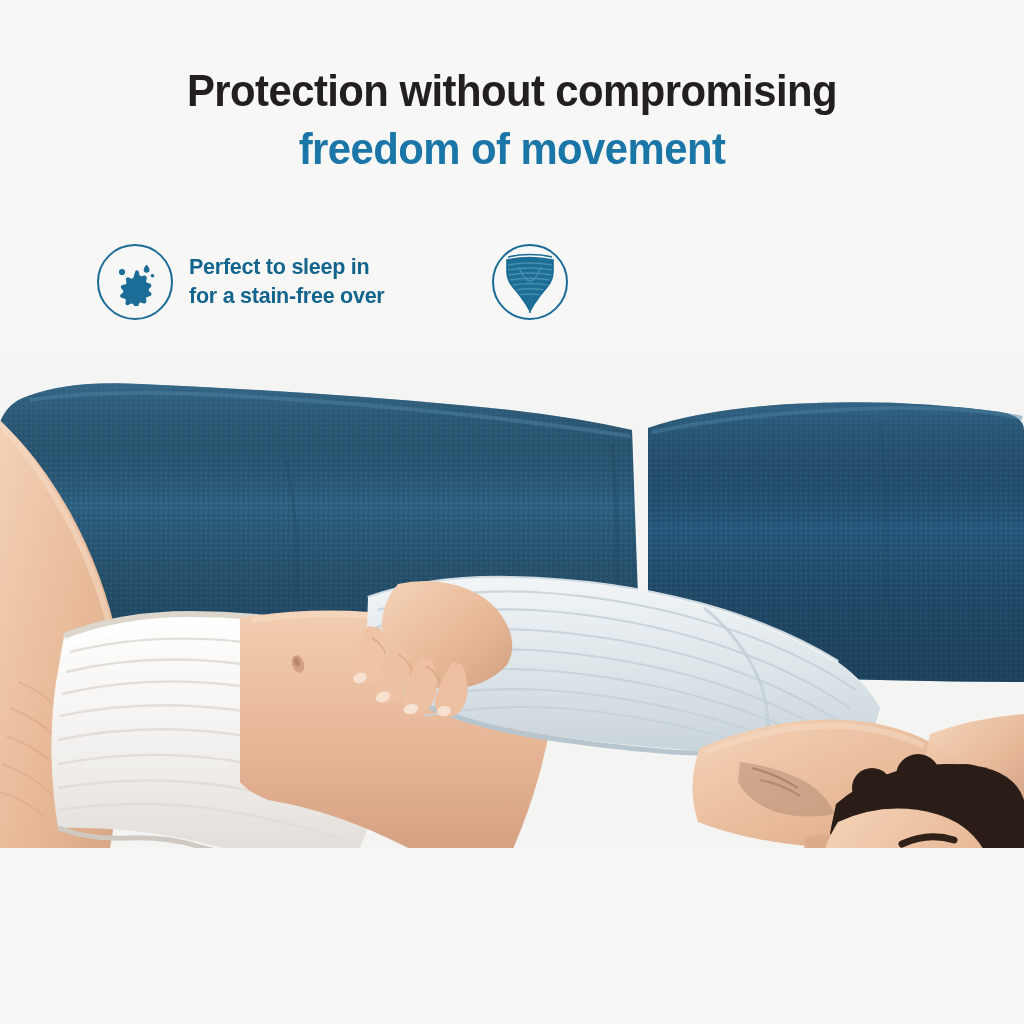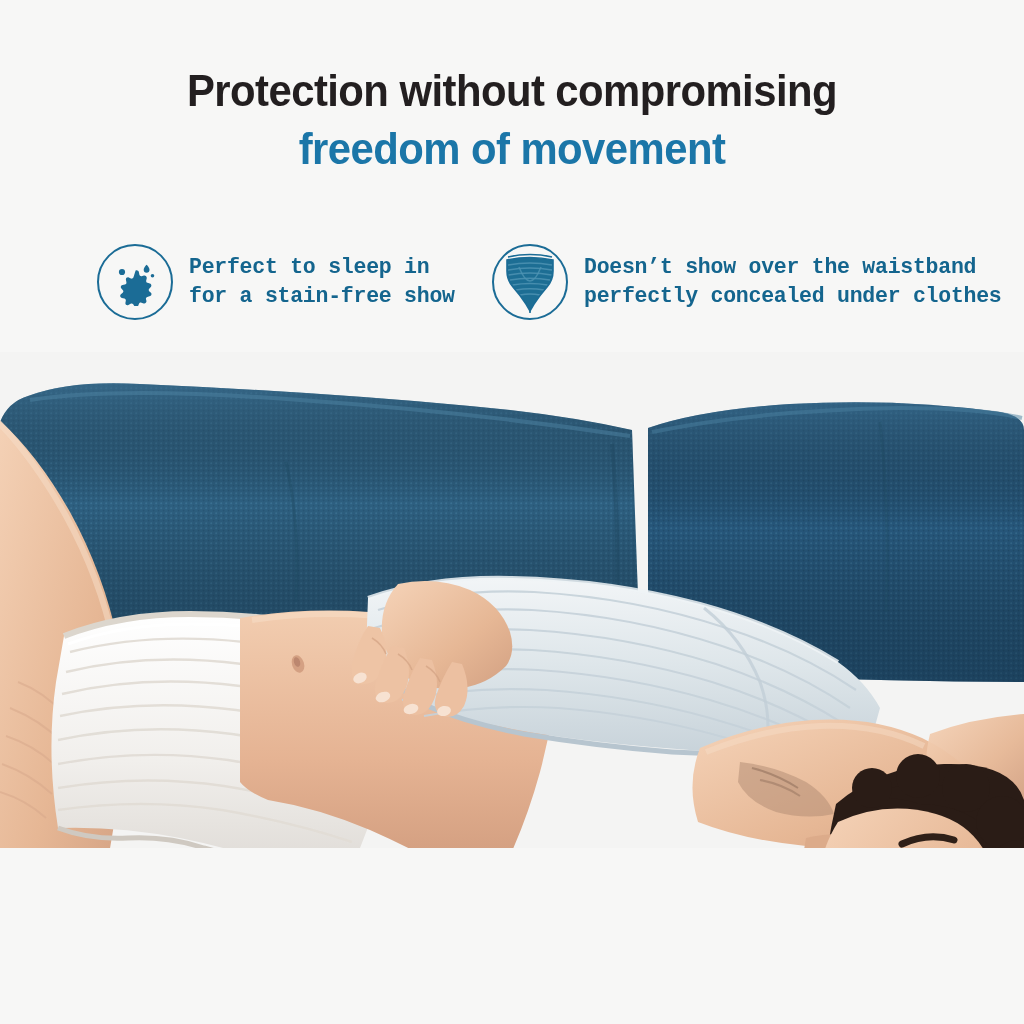--- a/index.html
+++ b/index.html
@@ -58,21 +58,21 @@
 
   .feature-text{
     margin-left:16px;
     color:#14658e;
     font-size:21.5px;
     font-weight:700;
     line-height:1.33;
     letter-spacing:-0.25px;
     white-space:nowrap;
   }
-  .feature-text span{display:block;font-family:Liberation Mono, monospace;}
+  .feature-text span{display:block;}
 
   
   .photo{
     position:absolute;left:0;top:352px;width:1024px;height:672px;
     overflow:hidden;background:#f4f4f3;
   }
   .photo svg{display:block;width:1024px;height:672px;}
 </style>
 </head>
 <body>
@@ -92,21 +92,21 @@
           <g fill="#1b6c96">
             <path d="M24.6 12.5c1.4-.6 3 .2 3.3 1.7l.5 2.6c.2 1 1.2 1.6 2.2 1.4l2.3-.6c1.7-.4 3.2 1.1 2.8 2.8l-.5 2.1c-.2 1 .4 2 1.4 2.3l2.2.6c1.6.5 2.1 2.5 1 3.7l-1.6 1.7c-.7.8-.6 2 .2 2.6l1.3 1c1.3 1 1 3.1-.6 3.6l-2.8.9c-1 .3-1.6 1.4-1.3 2.4l.4 1.5c.4 1.6-1.1 3.1-2.7 2.6l-2.3-.7c-1-.3-2 .2-2.4 1.1l-.9 2.2c-.6 1.5-2.7 1.7-3.6.3l-1.3-2c-.6-.9-1.7-1.1-2.6-.6l-2.2 1.3c-1.5.9-3.3-.4-3-2.1l.4-2.2c.2-1-.4-2-1.4-2.2l-2.6-.6c-1.7-.4-2.2-2.5-.9-3.6l1.8-1.5c.8-.7.9-1.9.2-2.6l-1.5-1.6c-1.2-1.2-.6-3.3 1.1-3.6l2.4-.5c1-.2 1.7-1.2 1.5-2.2l-.5-2.5c-.3-1.7 1.4-3 2.9-2.3l2.1 1c.9.4 2 0 2.5-.9z"></path>
             <circle cx="11" cy="14" r="3.1"></circle>
             <path d="M36.2 7.2c1.5 1.9 2.3 3.3 2.3 4.6a2.9 2.9 0 1 1-5.8 0c0-1.3.8-2.7 2.3-4.6a.8.8 0 0 1 1.2 0z"></path>
             <circle cx="41.5" cy="17.8" r="1.8"></circle>
           </g>
         </svg>
       </div>
       <div class="feature-text">
         <span>Perfect to sleep in</span>
-        <span>for a stain-free show</span>
+        <span>for a stain-free over</span>
       </div>
     </div>
 
     <div class="feature feature-2">
       <div class="icon-circle">
         <svg width="60" height="62" viewBox="0 0 60 62" aria-hidden="true">
           <g>
 
             <path d="M8 6 Q30 1 52 6" fill="none" stroke="#1b6c96" stroke-width="1.6"></path>
 
@@ -122,24 +122,20 @@
               <path d="M20 44 Q30 42 40 44"></path>
             </g>
 
             <path d="M19 16 Q30 44 41 16" fill="none" stroke="#4e93b3" stroke-width="1.5" opacity="0.8"></path>
 
             <path d="M7 9 Q30 4 53 9 L53 20 Q53 29 47 36 Q40 44 34 53 L30 60 L26 53 Q20 44 13 36 Q7 29 7 20 Z" fill="none" stroke="#1b6c96" stroke-width="1.6"></path>
 
             <line x1="30" y1="56" x2="30" y2="62" stroke="#1b6c96" stroke-width="1.6"></line>
           </g>
         </svg>
-      </div>
-      <div class="feature-text">
-        <span>Doesn’t show over the waistband</span>
-        <span>perfectly concealed under clothes</span>
       </div>
     </div>
 
   </div>
 
   <div class="photo">
     <svg viewBox="0 0 1024 672" preserveAspectRatio="none" aria-hidden="true">
       <defs>
 
         <pattern id="weave" width="5" height="5" patternUnits="userSpaceOnUse">

